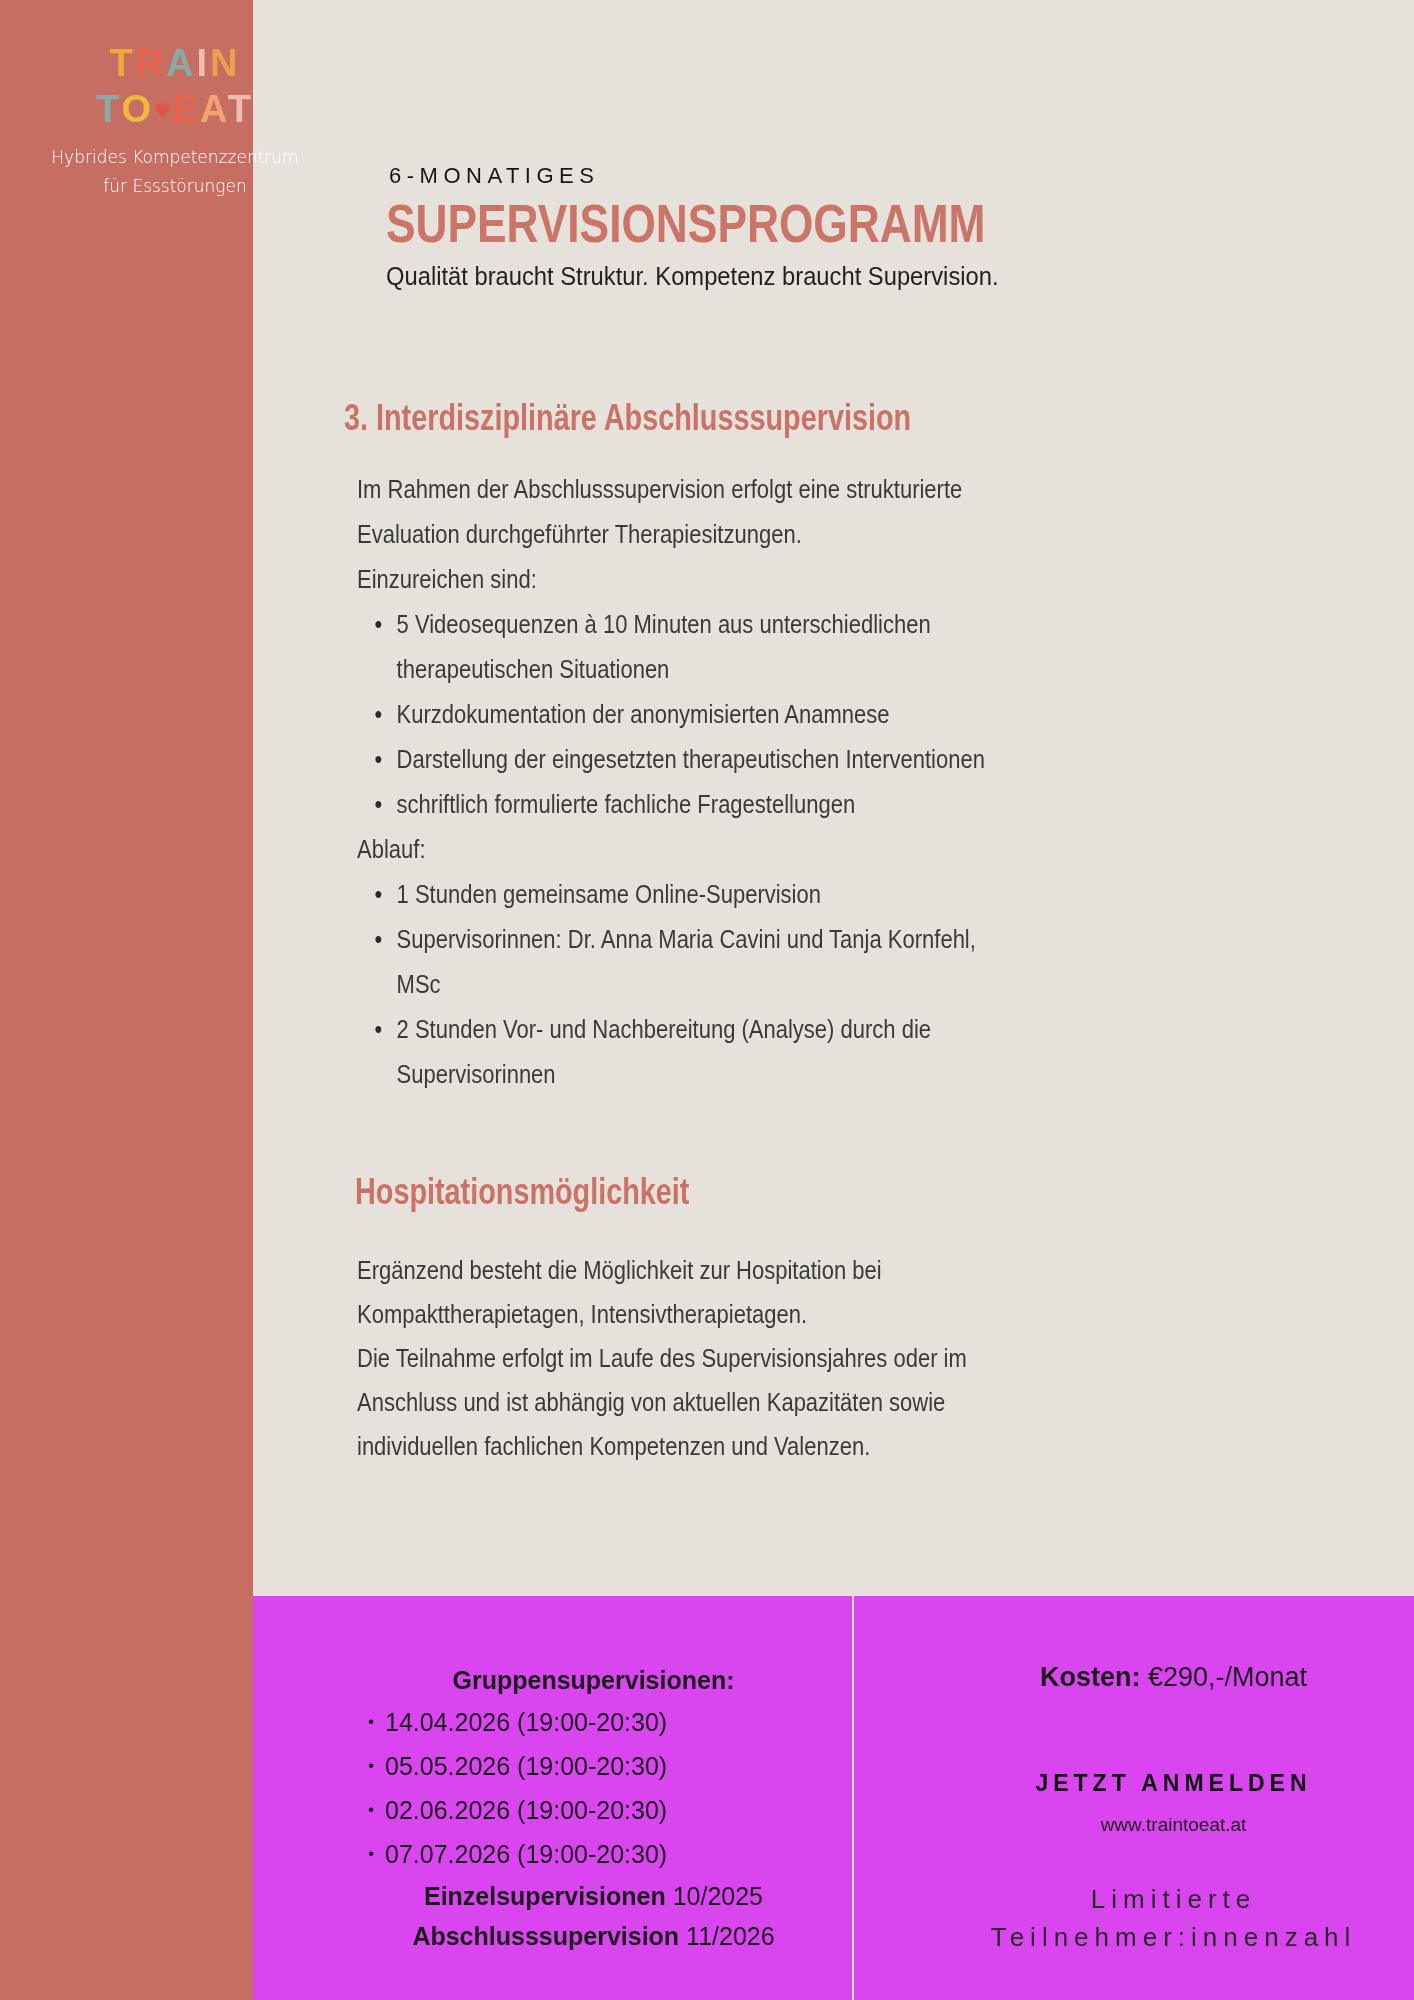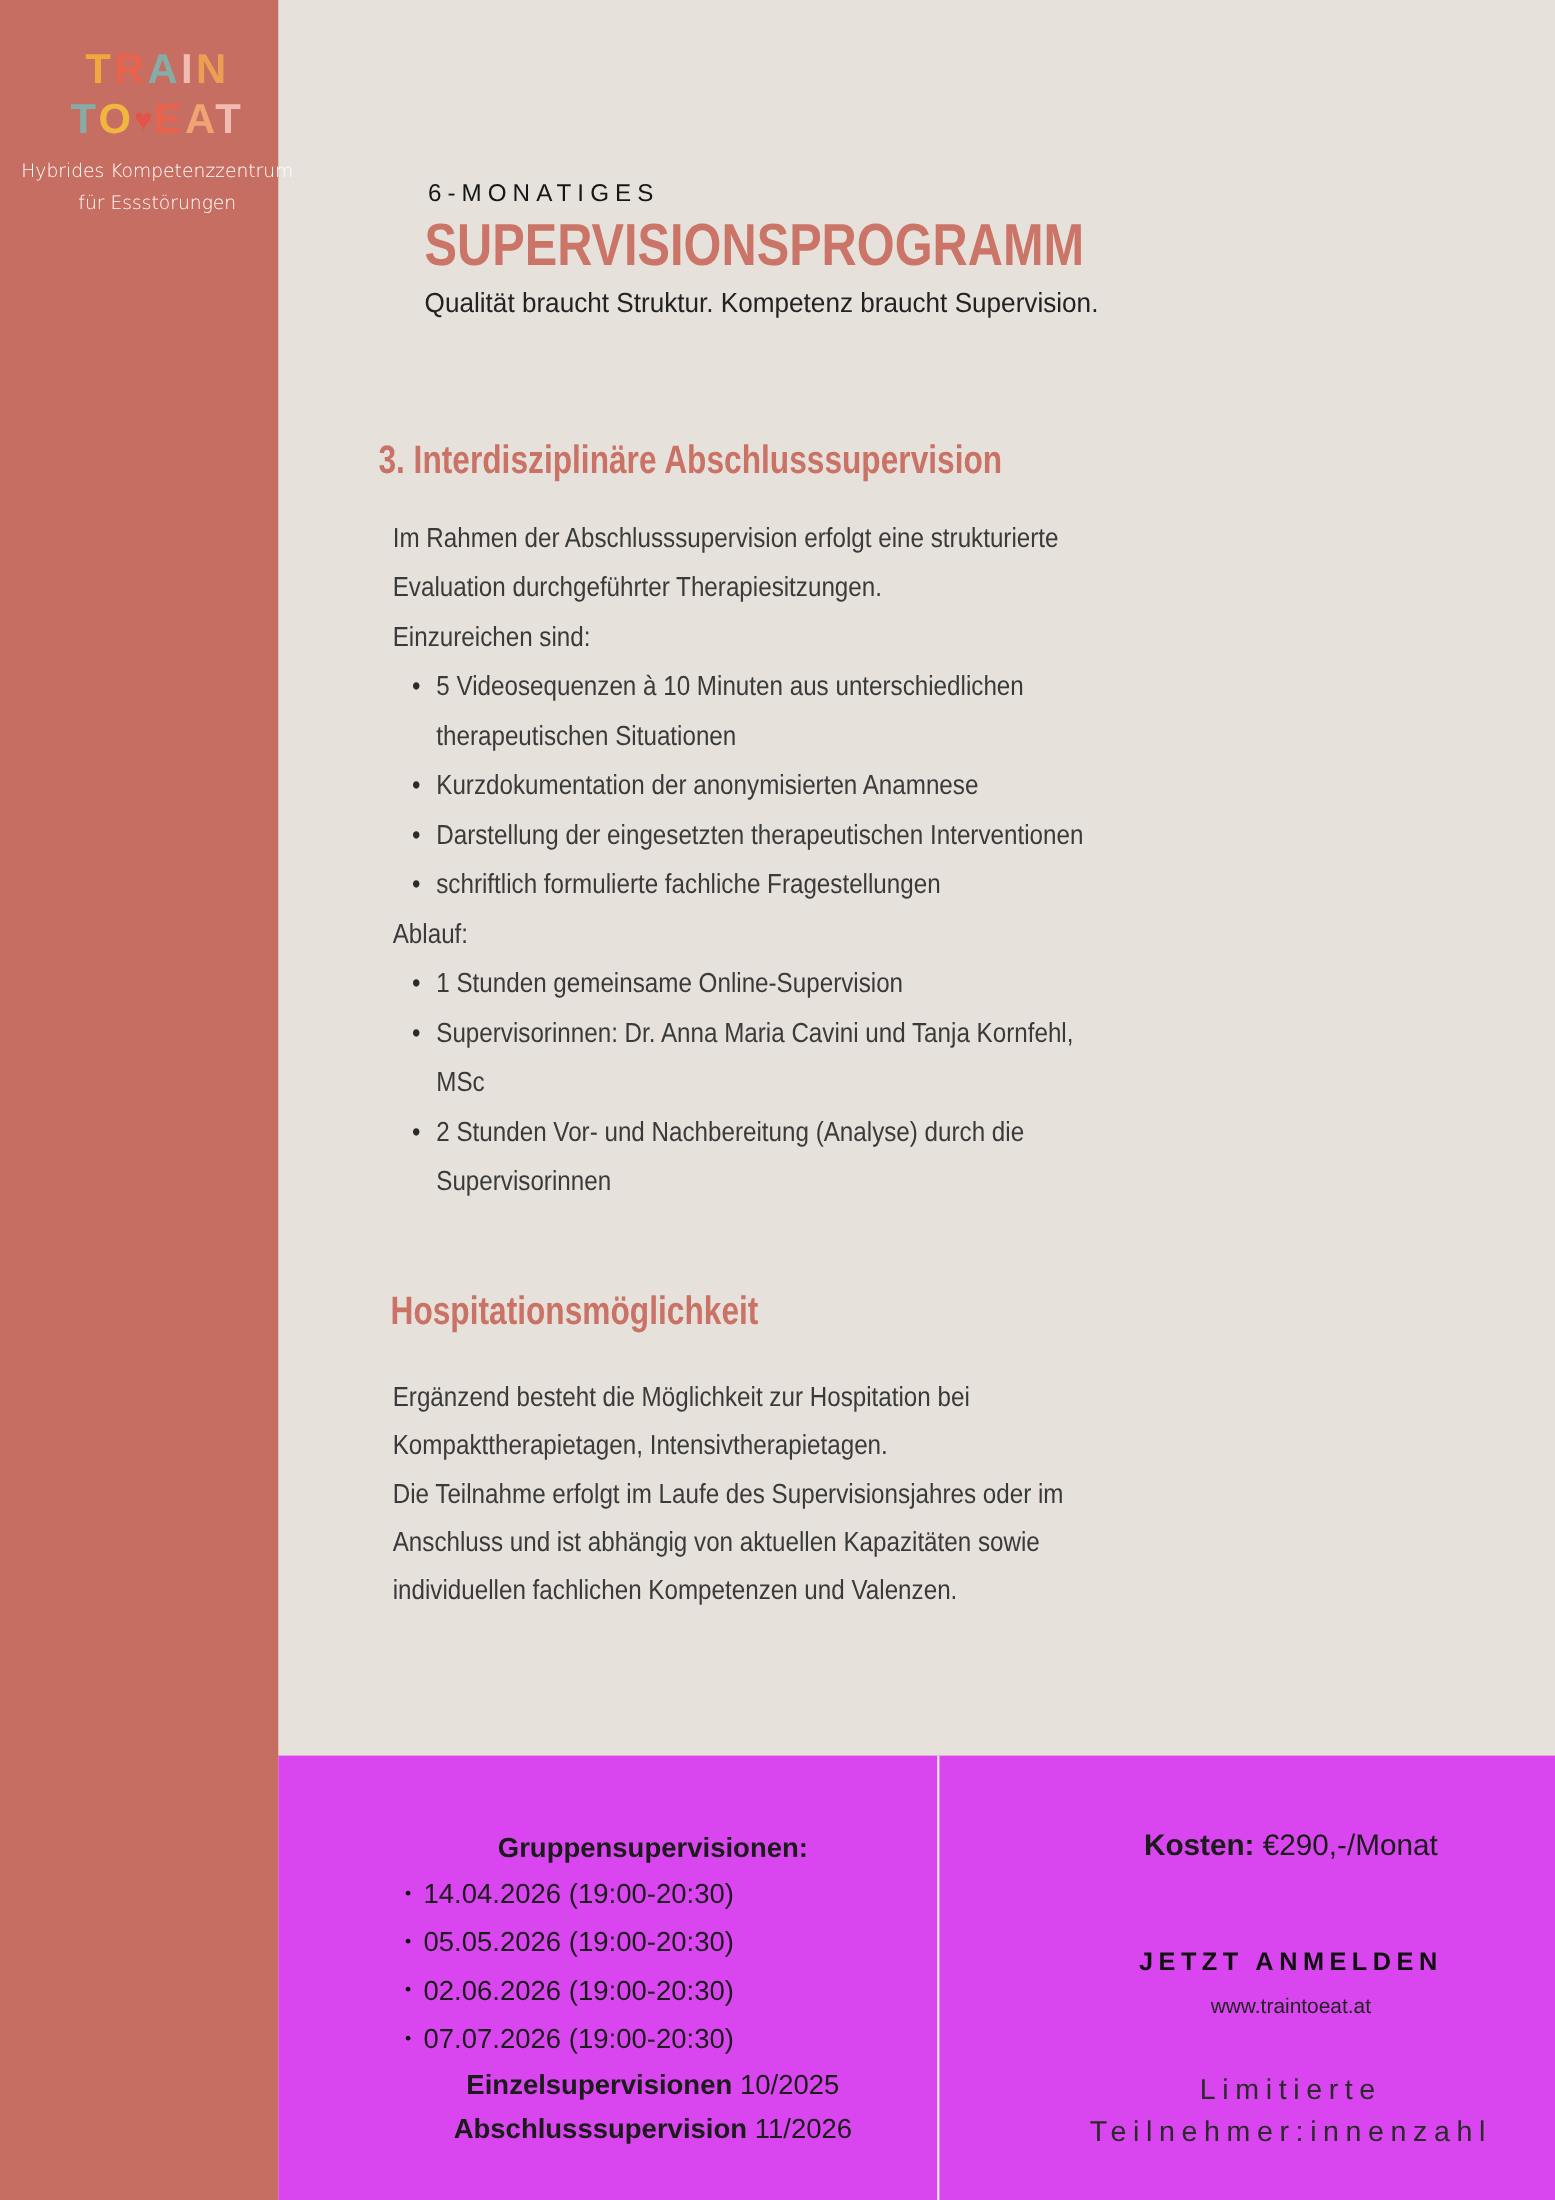--- a/index.html
+++ b/index.html
@@ -1,21 +1,21 @@
 <!DOCTYPE html>
 <html><head>
 <meta charset="utf-8">
 <style>
   html,body{margin:0;padding:0;background:#fff;}
   .page{position:relative;width:1414px;height:2000px;background:#E6E2DB;
         font-family:"Liberation Sans",sans-serif;overflow:hidden;}
 
   
   .sidebar{position:absolute;left:0;top:0;width:253px;height:2000px;background:#C76E62;}
-  .logo{position:absolute;top:40px;left:0;width:286px;text-align:center;}
+  .logo{position:absolute;top:40px;left:0;width:286px;text-align:center;padding-left:32px;}
   .logo-line{font-weight:bold;font-size:38px;letter-spacing:3px;line-height:46px;white-space:nowrap;}
   .logo-line .heart{font-size:28px;vertical-align:3px;letter-spacing:1px;}
   .tagline{margin-top:10px;color:#ffffff;font-size:17px;line-height:29px;
            font-family:"DejaVu Sans",sans-serif;font-weight:300;}
 
   
   .kicker{position:absolute;left:389px;top:163px;font-size:22px;letter-spacing:5.5px;
           color:#161616;white-space:nowrap;}
   .title{position:absolute;left:386px;top:194px;font-size:54px;font-weight:bold;color:#CB7568;
          transform:scaleX(.82);transform-origin:0 0;white-space:nowrap;line-height:1.1;}

